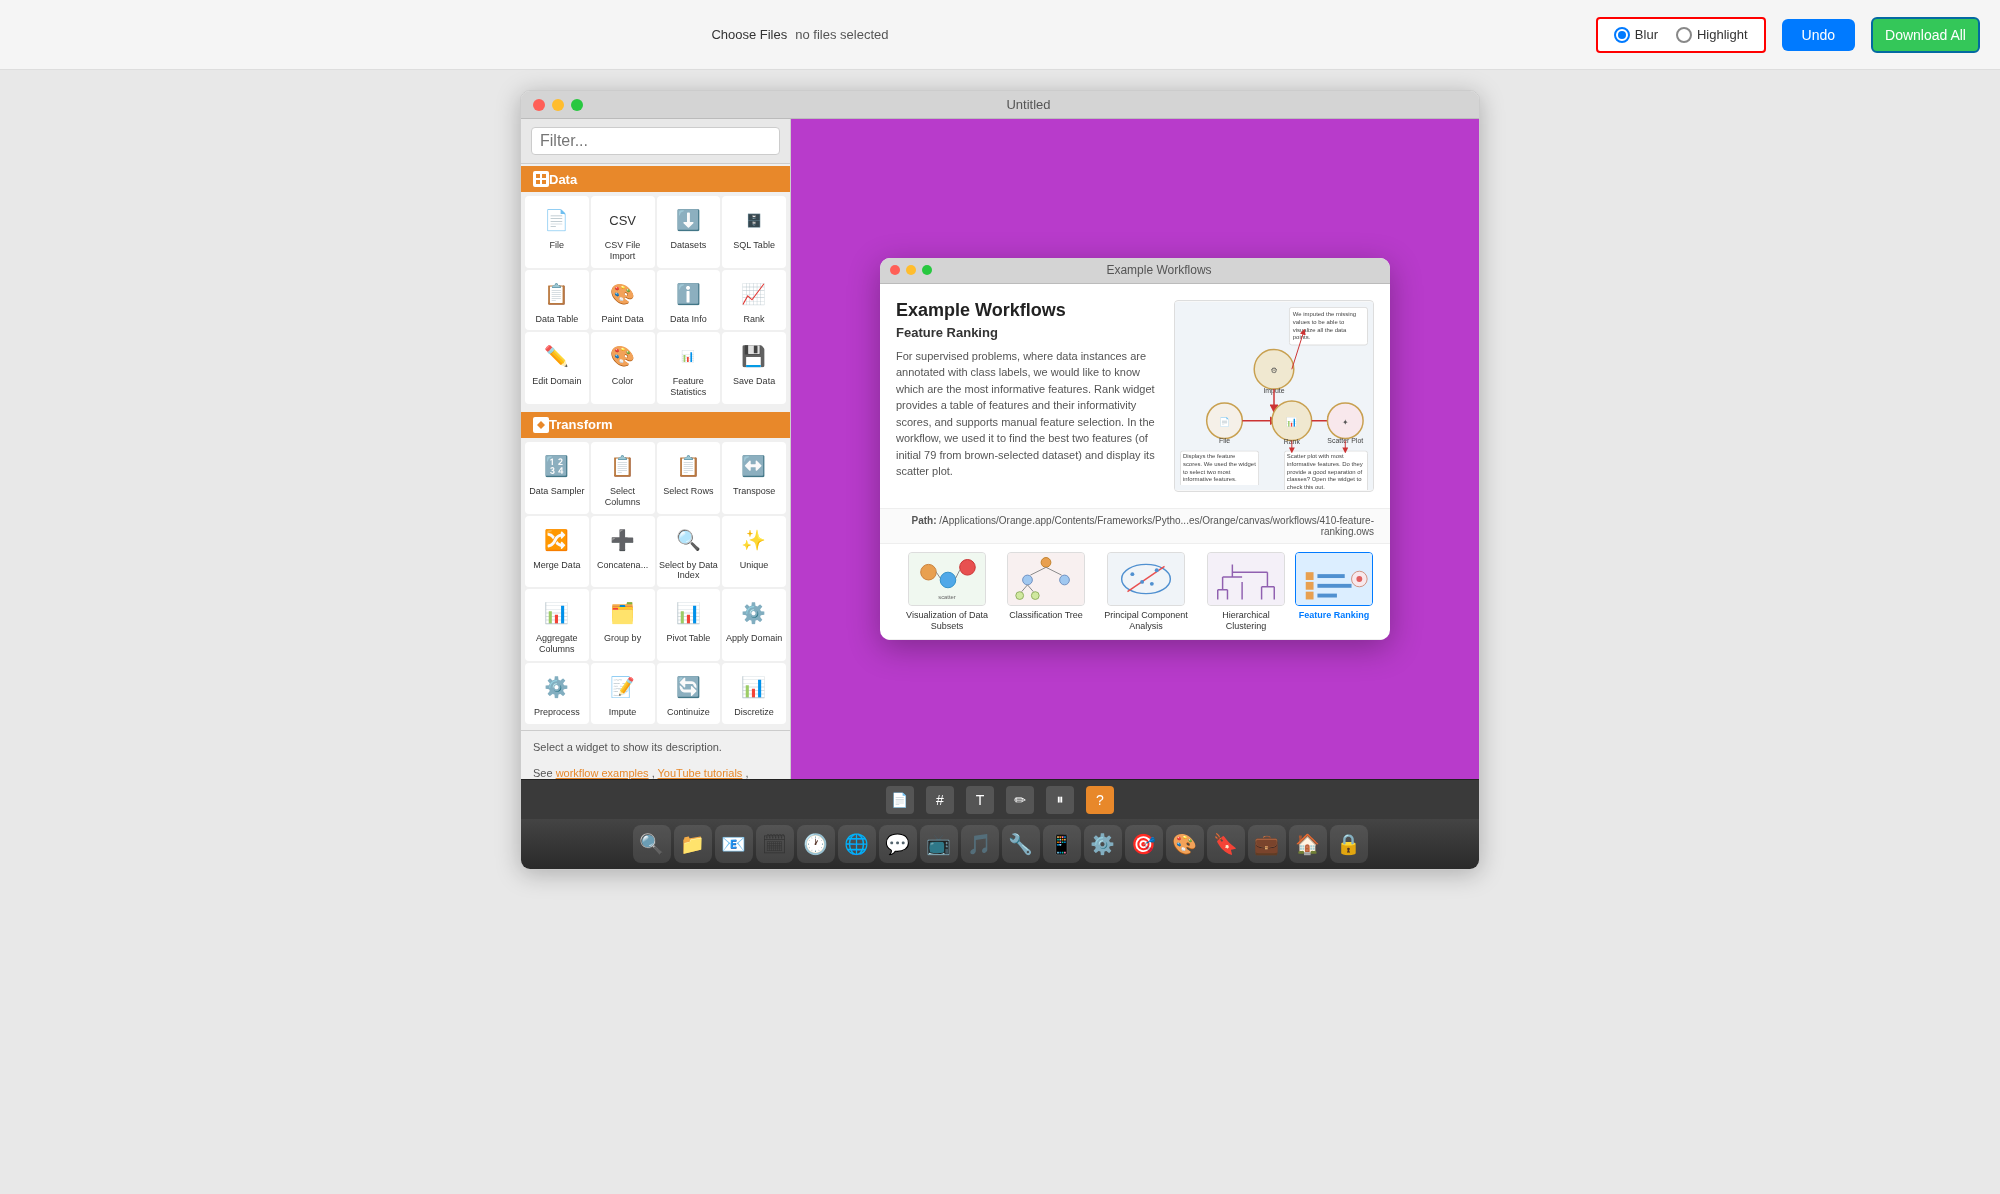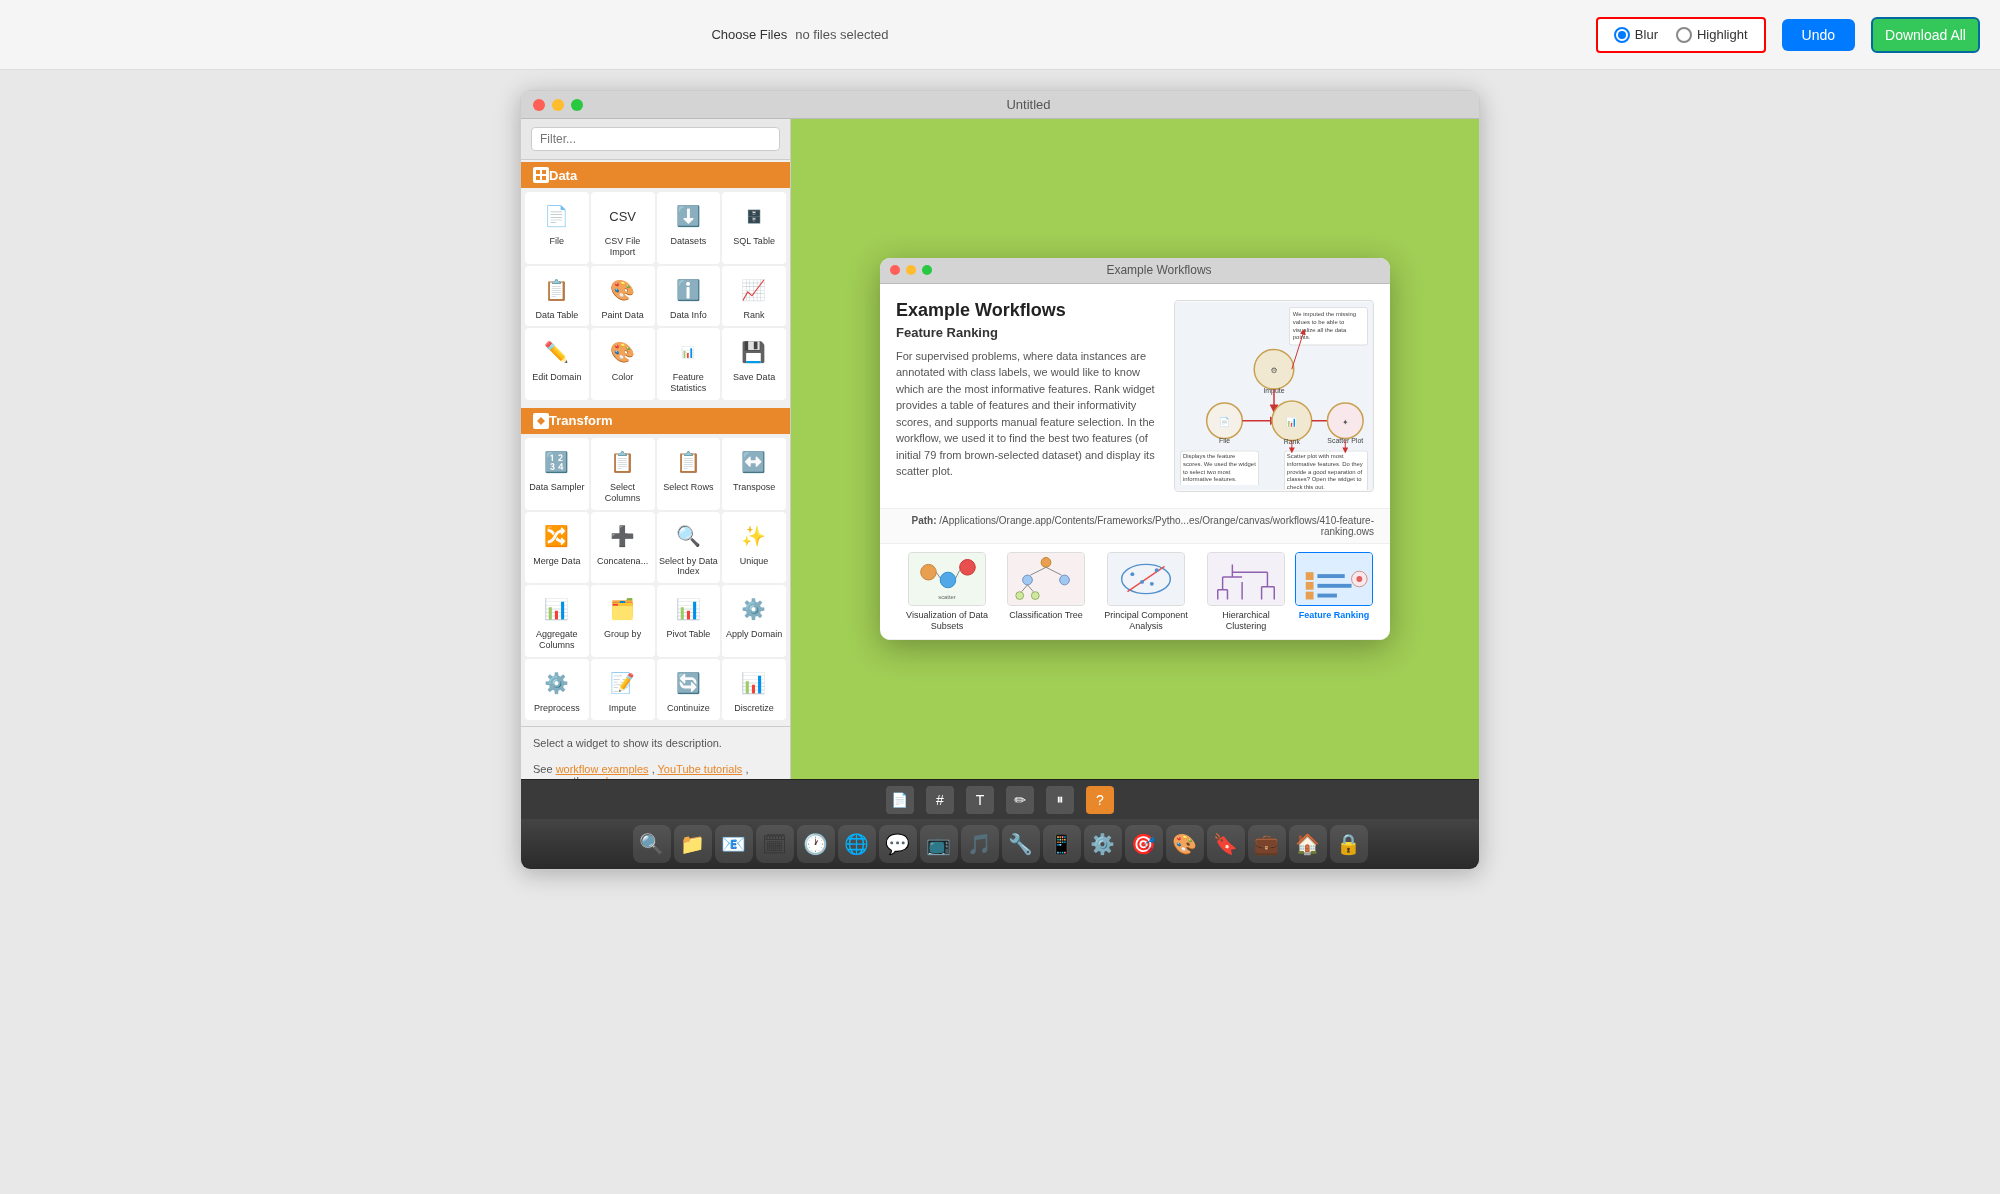--- a/index.html
+++ b/index.html
@@ -153,21 +153,21 @@
       padding: 8px 10px;
       background: #e8e8e8;
       border-bottom: 1px solid #ccc;
     }
     .sidebar-search input {
       width: 100%;
       background: white;
       border: 1px solid #ccc;
       border-radius: 4px;
       padding: 4px 8px;
-      font-size: 12px;
+      font-size: 16px;
     }
     .sidebar-section {
       padding: 2px 0;
     }
     .sidebar-section-header {
       background: #e8882a;
       color: white;
       font-size: 13px;
       font-weight: 600;
       padding: 5px 12px;
@@ -248,21 +248,21 @@
       justify-content: center;
       color: white;
       font-size: 14px;
       cursor: pointer;
     }
     .bottom-bar-btn.active { background: #e8882a; }
 
     
     .canvas-area {
       flex: 1;
-      background: #bef264;
+      background: #d946ef;
       position: relative;
       overflow: hidden;
     }
 
     
     .dialog-overlay {
       position: absolute;
       top: 0; left: 0; right: 0; bottom: 0;
       background: rgba(0,0,0,0.15);
       display: flex;

